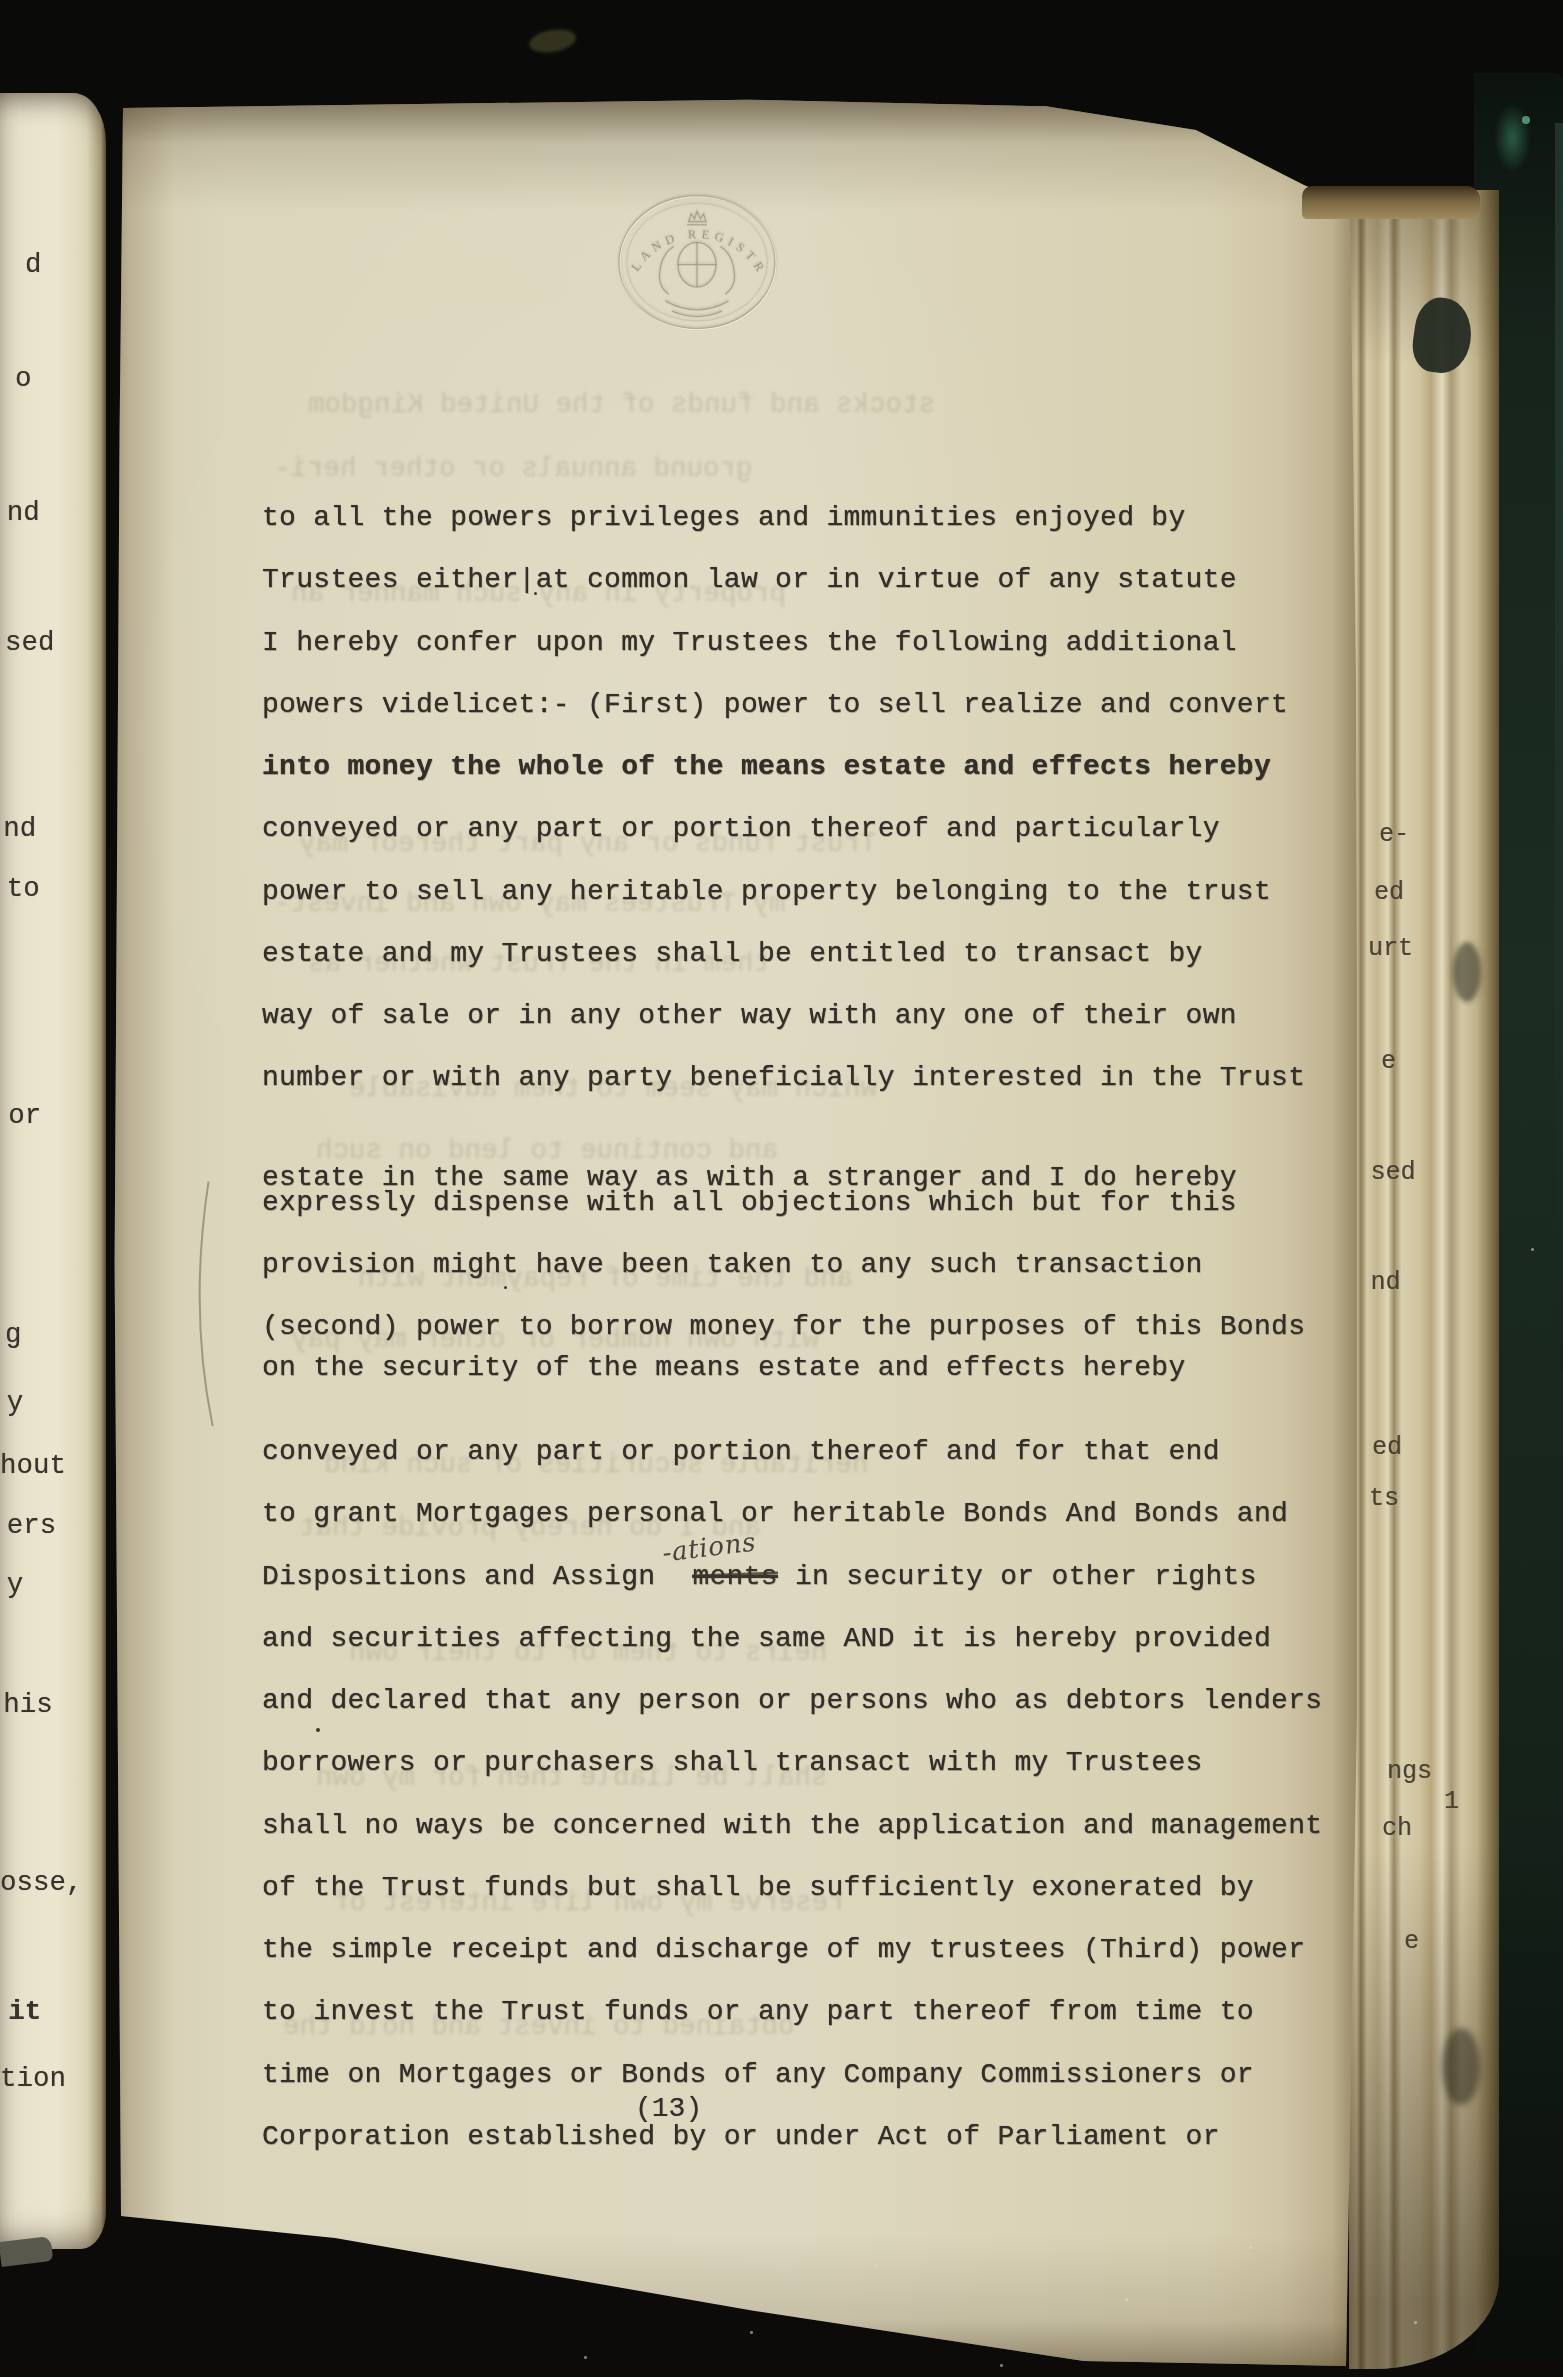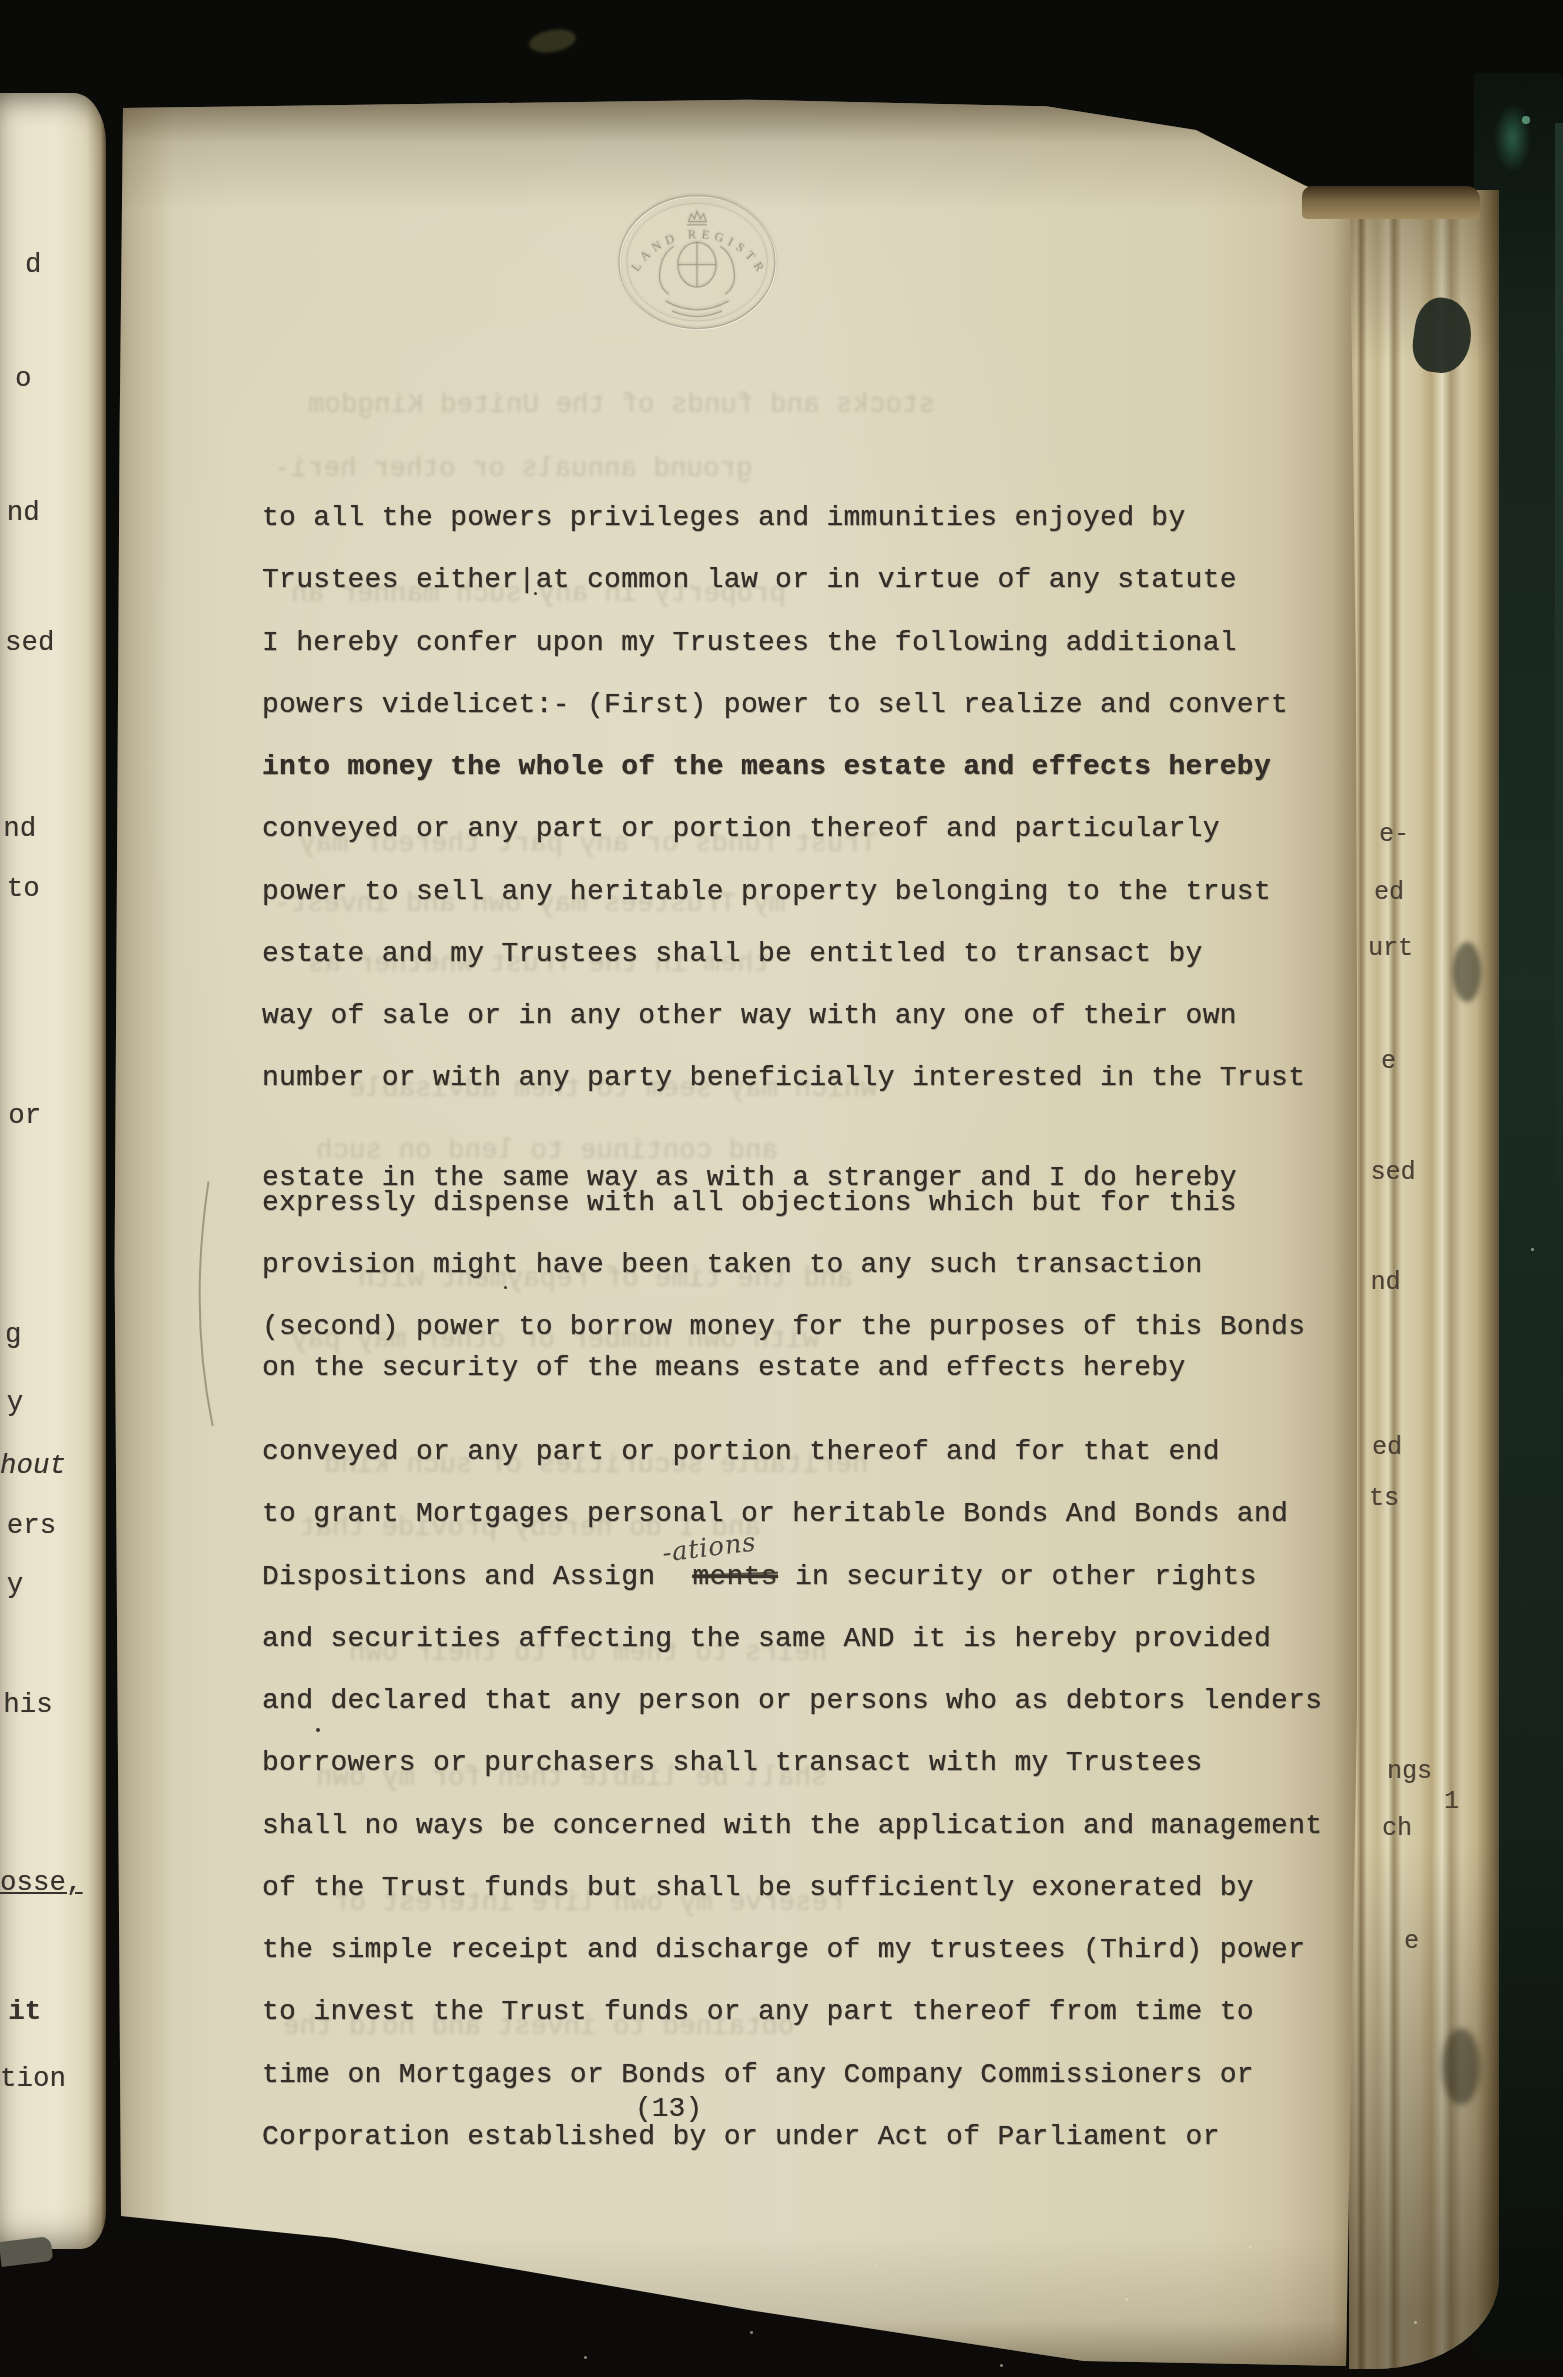--- a/index.html
+++ b/index.html
@@ -112,25 +112,25 @@
   <div class="sliver" id="sliver">
       <div class="sliver-frag" style="left: 25px; top: 156px;">d</div>
       <div class="sliver-frag" style="left: 15px; top: 270px;">o</div>
       <div class="sliver-frag" style="left: 6.7px; top: 404px;">nd</div>
       <div class="sliver-frag" style="left: 5px; top: 534px;">sed</div>
       <div class="sliver-frag" style="left: 3.3px; top: 720px;">nd</div>
       <div class="sliver-frag" style="left: 6.7px; top: 780px;">to</div>
       <div class="sliver-frag" style="left: 8.3px; top: 997px; margin-top: 10px;">or</div>
       <div class="sliver-frag" style="left: 5px; top: 1226px;">g</div>
       <div class="sliver-frag" style="left: 6.7px; top: 1294px;">y</div>
-      <div class="sliver-frag" style="left: 0px; top: 1357px; font-style: italic;">hout</div>
+      <div class="sliver-frag" style="left: 0px; top: 1357px;">hout</div>
       <div class="sliver-frag" style="left: 6.7px; top: 1417px;">ers</div>
       <div class="sliver-frag" style="left: 6.7px; top: 1476px;">y</div>
       <div class="sliver-frag" style="left: 3.3px; top: 1596px;">his</div>
-      <div class="sliver-frag" style="left: 0px; top: 1774px; text-decoration: underline;">osse,</div>
+      <div class="sliver-frag" style="left: 0px; top: 1774px;">osse,</div>
       <div class="sliver-frag" style="left: 8.3px; top: 1903px; font-weight: bold;">it</div>
       <div class="sliver-frag" style="left: 0px; top: 1970px;">tion</div>
     </div>
   <div class="chip"></div>
 
   <div class="page" id="page">
 
     <svg class="seal" width="166" height="146" viewBox="0 0 200 176">
       <ellipse cx="100" cy="87" rx="94" ry="80" fill="none" stroke="rgba(255,255,248,.5)" stroke-width="1.5" transform="translate(1,1)"></ellipse>
       <ellipse cx="100" cy="87" rx="94" ry="80" fill="none" stroke="rgba(125,113,86,.45)" stroke-width="1.5"></ellipse>

